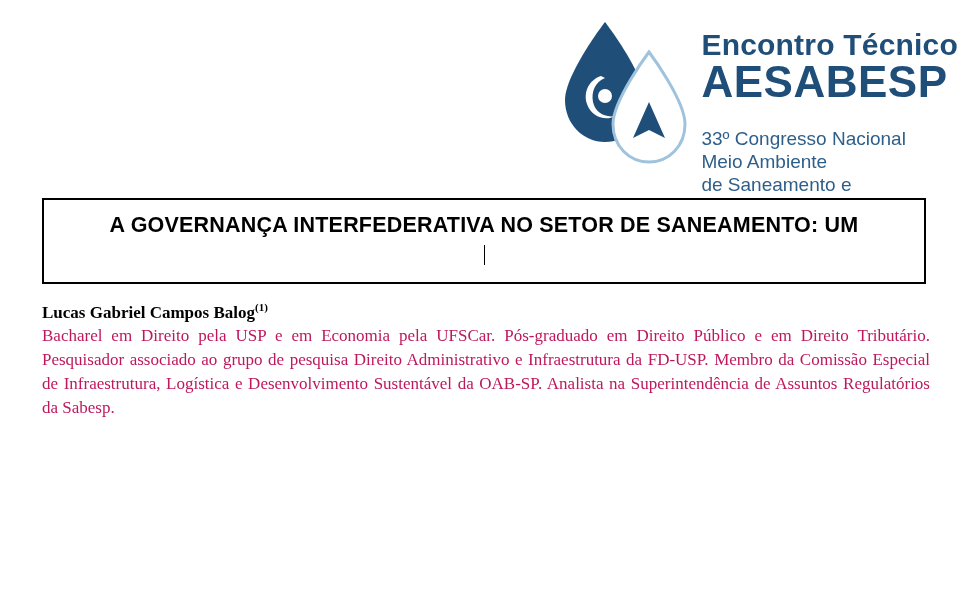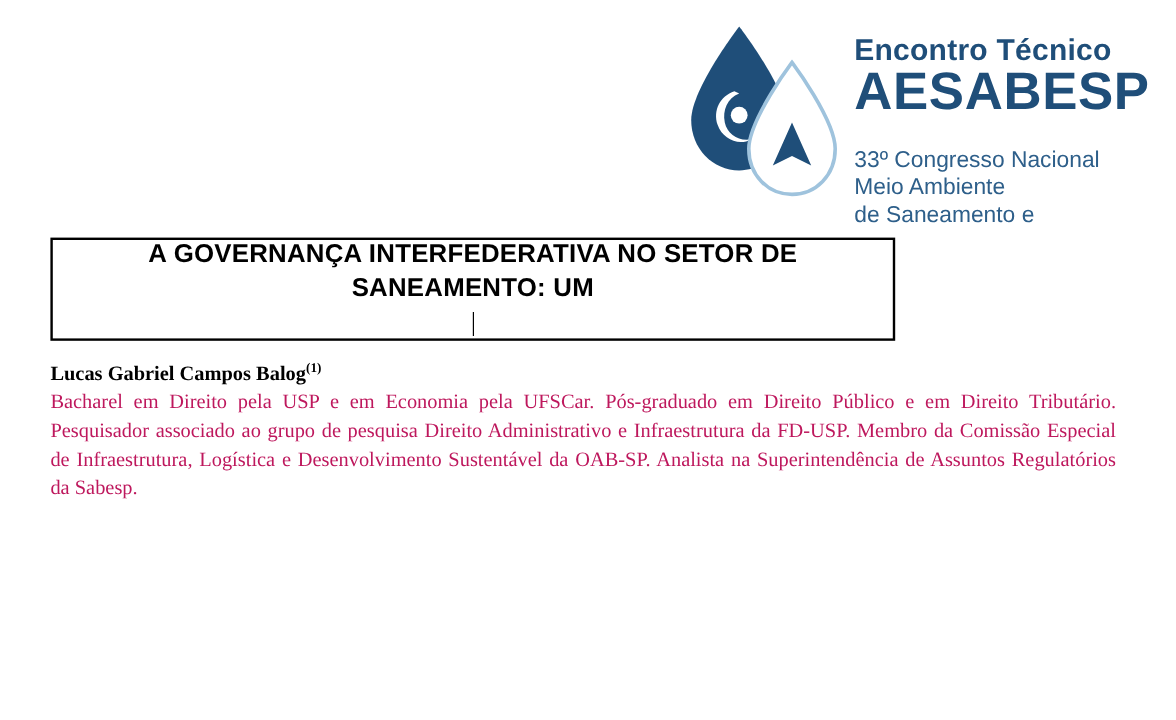--- a/index.html
+++ b/index.html
@@ -37,21 +37,21 @@
     height: 148px;
     position: relative;
     flex: 0 0 auto;
   }
   .logo-text {
     padding-top: 12px;
     font-family: "Liberation Sans", sans-serif;
     line-height: 1.0;
   }
   .logo-text .line1 {
-    font-size: 25px;
+    font-size: 30px;
     font-weight: bold;
     color: #1f4e79;
     letter-spacing: 0.2px;
   }
   .logo-text .line2 {
     font-size: 44px;
     font-weight: bold;
     color: #1f4e79;
     letter-spacing: 0.5px;
     margin-top: 1px;
@@ -63,21 +63,21 @@
     margin-top: 24px;
     line-height: 1.22;
     font-weight: normal;
   }
 
   
   .title-box {
     position: absolute;
     left: 42px;
     top: 198px;
-    width: 704px;
+    width: 884px;
     height: 86px;
     border: 2px solid #000000;
     box-sizing: border-box;
     display: flex;
     align-items: center;
     justify-content: center;
   }
   .title-text {
     font-family: "Liberation Sans", sans-serif;
     font-weight: bold;

